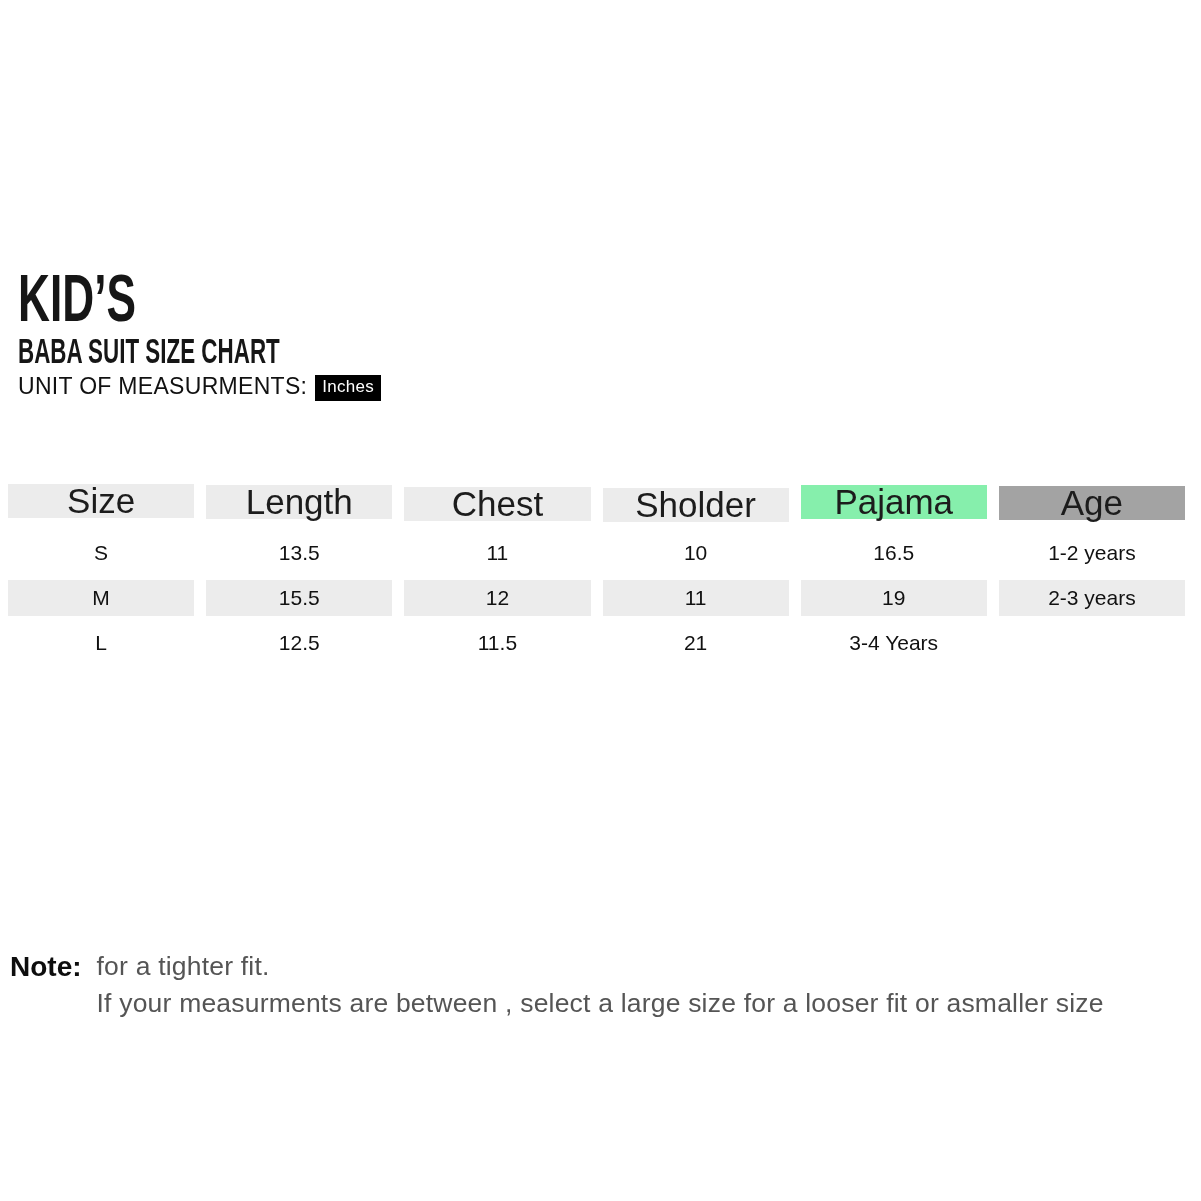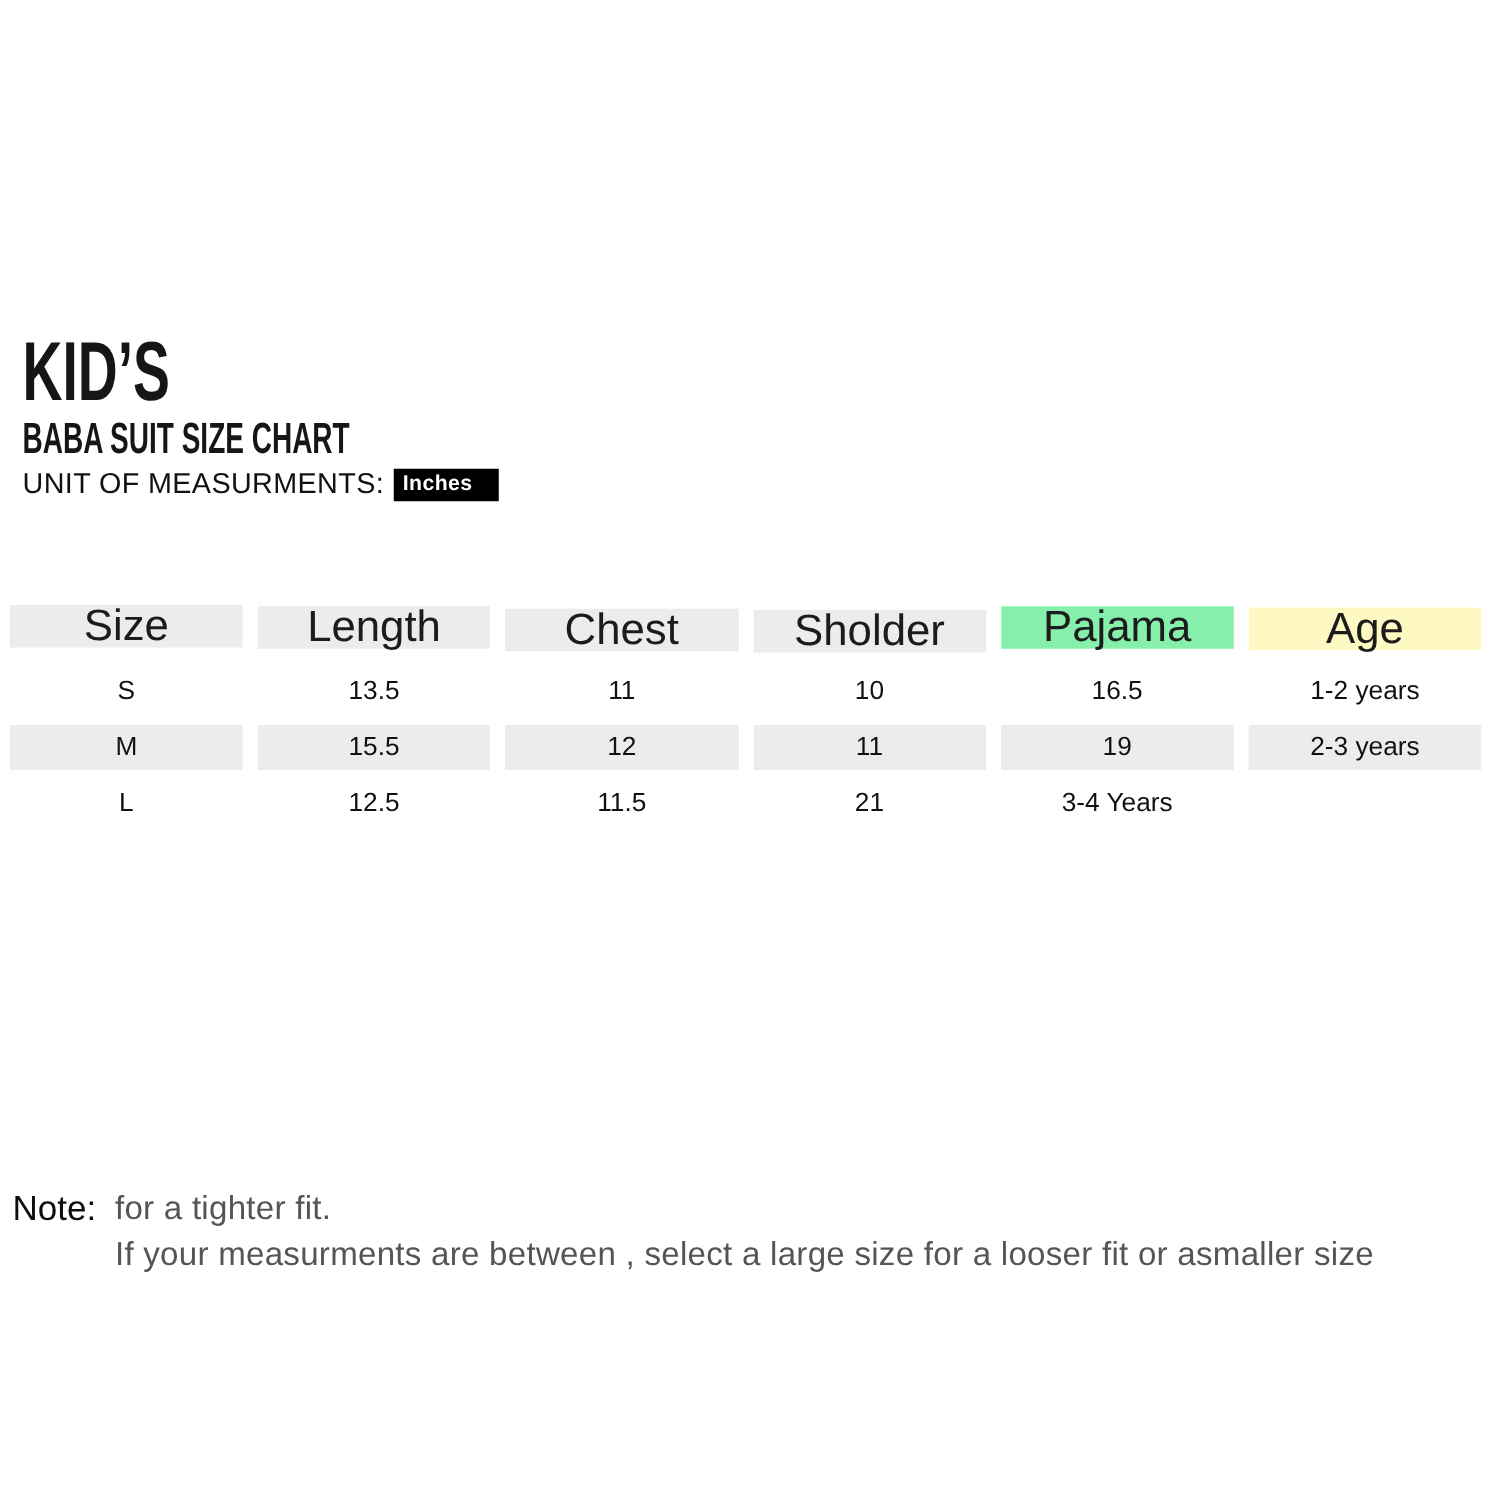--- a/index.html
+++ b/index.html
@@ -26,23 +26,22 @@
     display: inline-block;
     font-size: 35px; font-weight: 800; line-height: 1.0;
     margin-top: 3px; color: #161616;
     transform: scaleX(0.64); transform-origin: left center;
     white-space: nowrap;
   }
   .unit-line { margin-top: 5px; font-size: 23px; color: #111; letter-spacing: 0.3px; white-space: nowrap; }
   .unit-badge {
     display: inline-block;
     font-size: 17px; letter-spacing: 0.3px;
-    padding: 2px 21px 4px 7px; margin-left: 8px;
+    padding: 2px 7px 4px 7px; margin-left: 8px;
     vertical-align: 2px;
-    font-weight: bold;
   }
 
   
   .size-table { position: absolute; left: 8px; top: 484px; width: 1177px; }
   .thead, .trow {
     display: grid;
     grid-template-columns: repeat(6, 1fr);
     column-gap: 12px;
   }
   .hcell {
@@ -60,21 +59,21 @@
   .tbody { margin-top: 17px; }
   .trow { height: 36px; }
   .trow + .trow { margin-top: 9px; }
   .tcell {
     display: flex; align-items: center; justify-content: center;
     font-size: 21px; color: #111;
   }
 
   
   .note { position: absolute; left: 10px; top: 948px; display: flex; }
-  .note-label { font-size: 28px; font-weight: 400; color: #0d0d0d; white-space: nowrap; line-height: 1.35; text-align: center; }
+  .note-label { font-size: 28px; font-weight: 700; color: #0d0d0d; white-space: nowrap; line-height: 1.35; text-align: center; }
   .note-text { margin-left: 15px; font-size: 26.5px; color: #555555; line-height: 1.4; letter-spacing: 0.2px; }
   .note-line { white-space: nowrap; }
 </style>
 </head>
 <body>
 
 <div class="page">
 
   <div class="header-block">
     <div class="title">KID’S</div><br>
@@ -83,21 +82,21 @@
     </div>
   </div>
 
   <div class="size-table">
     <div class="thead">
         <div class="hcell" style="background: rgb(236, 236, 236);">Size</div>
         <div class="hcell" style="background: rgb(236, 236, 236);">Length</div>
         <div class="hcell" style="background: rgb(236, 236, 236);">Chest</div>
         <div class="hcell" style="background: rgb(236, 236, 236);">Sholder</div>
         <div class="hcell" style="background: #86efac;">Pajama</div>
-        <div class="hcell" style="background: #fef9c3;">Age</div>
+        <div class="hcell" style="background: #a3a3a3;">Age</div>
       </div>
     <div class="tbody">
         <div class="trow">
           <div class="tcell">S</div>
           <div class="tcell">13.5</div>
           <div class="tcell">11</div>
           <div class="tcell">10</div>
           <div class="tcell">16.5</div>
           <div class="tcell">1-2 years</div>
         </div>

